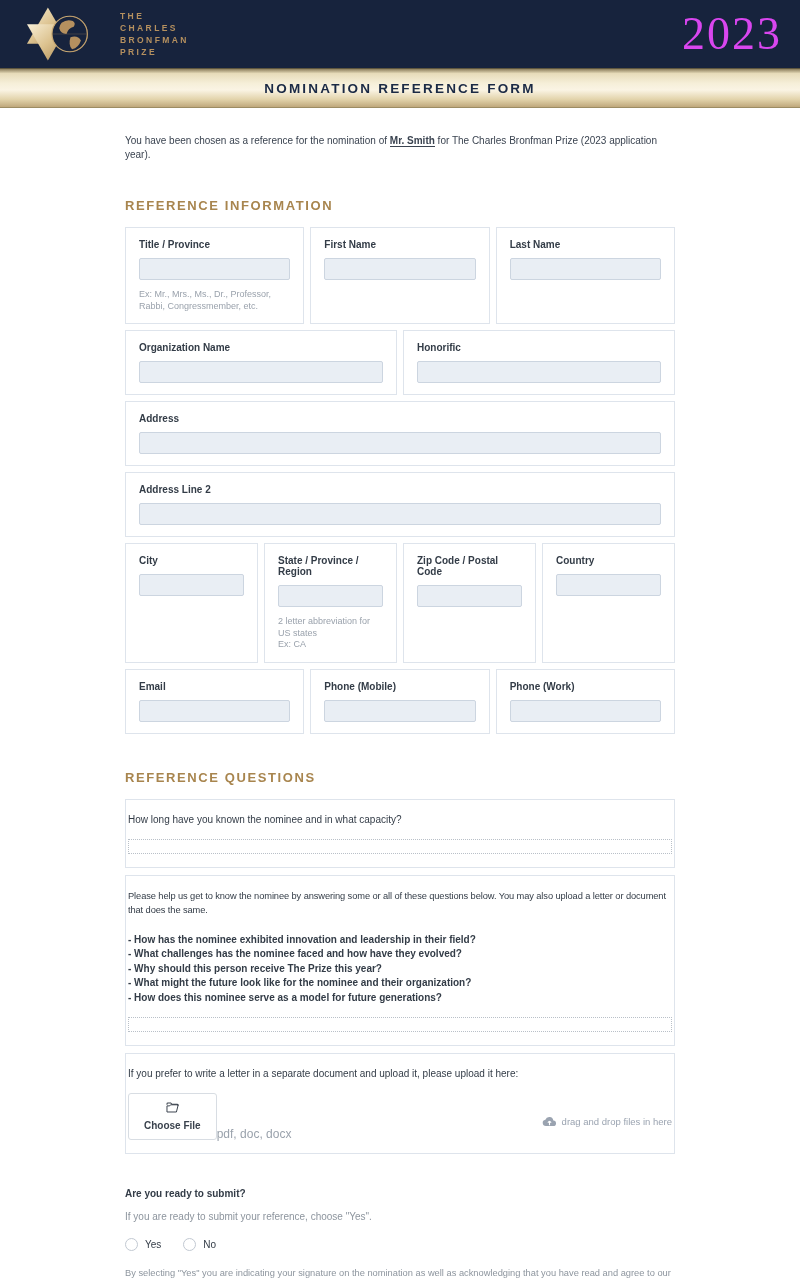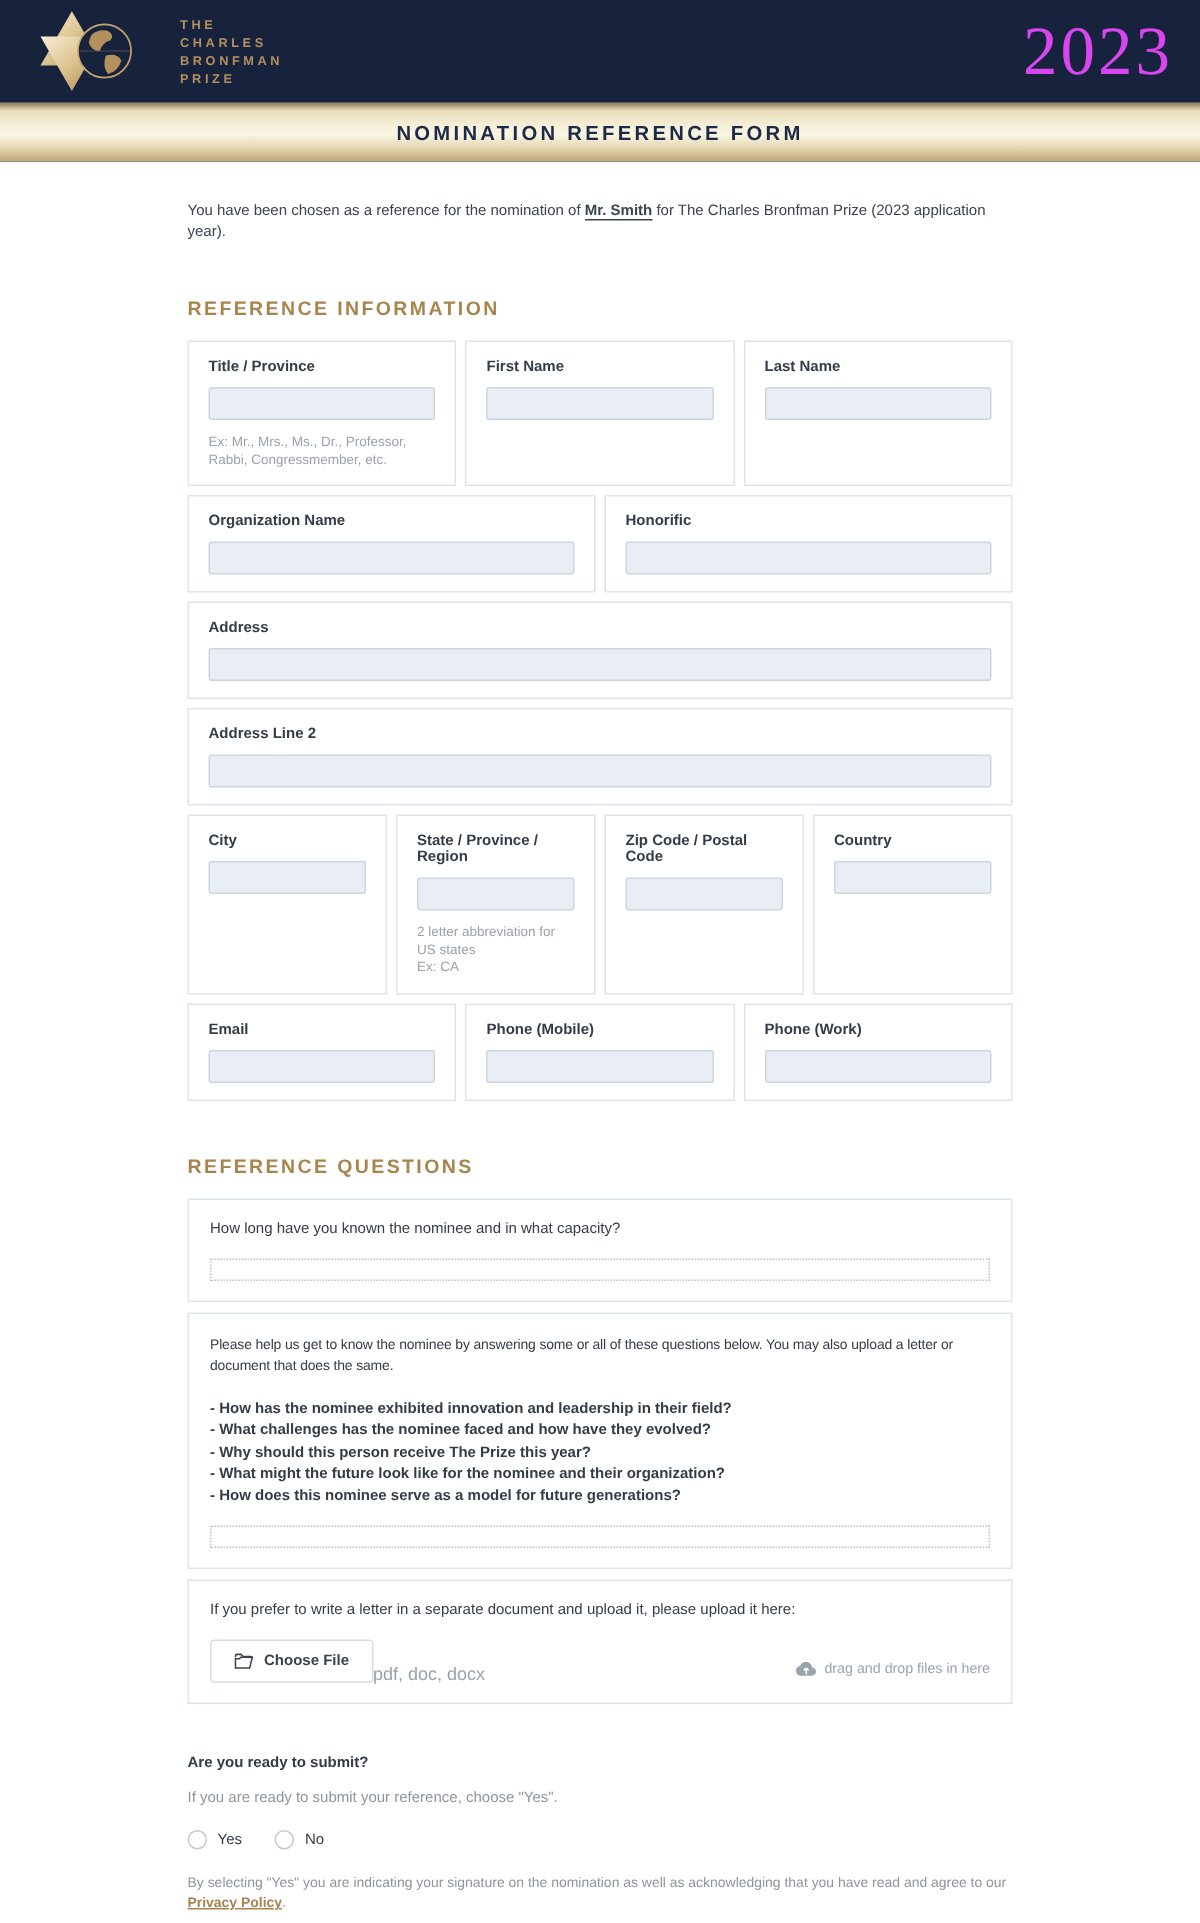--- a/index.html
+++ b/index.html
@@ -44,36 +44,36 @@
   .form-row { display:flex; gap:6px; align-items:stretch; }
   .cell { flex:1 1 0; border:1px solid #dee4ec; background:#fff; padding:11px 13px; }
   .field-label { font-size:10px; font-weight:600; color:#333c47; margin-bottom:8px; }
   .text-input {
     display:block; width:100%; height:22px; background:#e9eef4;
     border:1px solid #ccd5e0; border-radius:2px; outline:none;
     font:inherit; font-size:10px; padding:0 6px; color:#333c47;
   }
   .helper { font-size:9px; color:#9aa2ac; line-height:11.5px; margin-top:9px; }
   
-  .q-box { border:1px solid #dee4ec; background:#fff; padding:13px 14px; margin-bottom:7px; }
+  .q-box { border:1px solid #dee4ec; background:#fff; padding:13px 2px; margin-bottom:7px; }
   .q-text { font-size:10px; color:#333c47; line-height:14px; }
   .q-text.small { font-size:9.3px; letter-spacing:-0.1px; }
   .q-list { margin-top:16px;font-weight:bold; }
   .q-list div { font-size:10px; color:#333c47; line-height:14.5px; }
   .dotted-input {
     display:block; width:100%; height:15px; margin-top:12px;
     border:1px dotted #b9c0c8; background:#fff; outline:none; resize:none;
     font:inherit; font-size:10px; padding:1px 4px; color:#333c47;
   }
   
   .upload-row { display:flex; align-items:flex-end; margin-top:12px; }
   .choose-btn {
     display:inline-flex; align-items:center; gap:7px; background:#fff;
     border:1px solid #d8dde3; border-radius:3px; padding:8px 15px;
-    font-size:10px; color:#3a424d; cursor:pointer; font-weight:600;
+    font-size:10px; color:#3a424d; cursor:pointer; font-weight:600;flex-direction:column;
   }
   .file-types { font-size:12px; color:#9aa2ac; margin-bottom:-1px; }
   .drag-drop {
     margin-left:auto; display:flex; align-items:center; gap:5px;
     color:#9aa3b0; font-size:9.5px; align-self:center; margin-top:10px;
   }
   
   .submit-area { margin-top:34px; }
   .submit-q { font-size:10px; font-weight:bold; color:#333c47; }
   .submit-instr { font-size:10px; color:#8d959e; margin-top:12px; }

